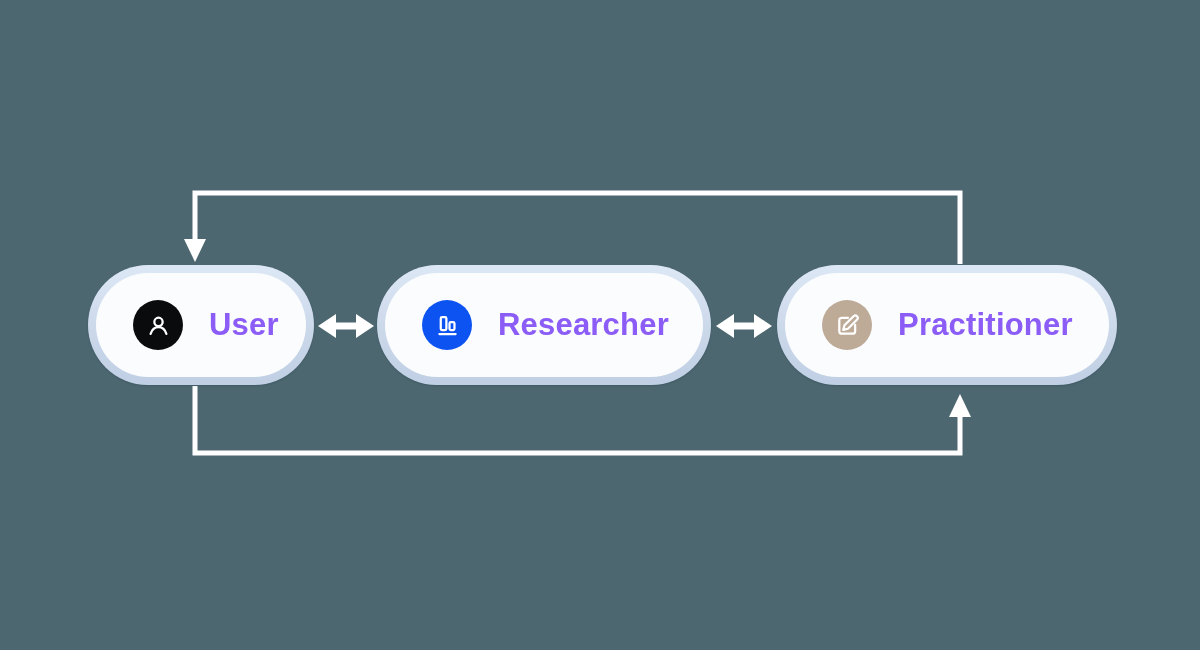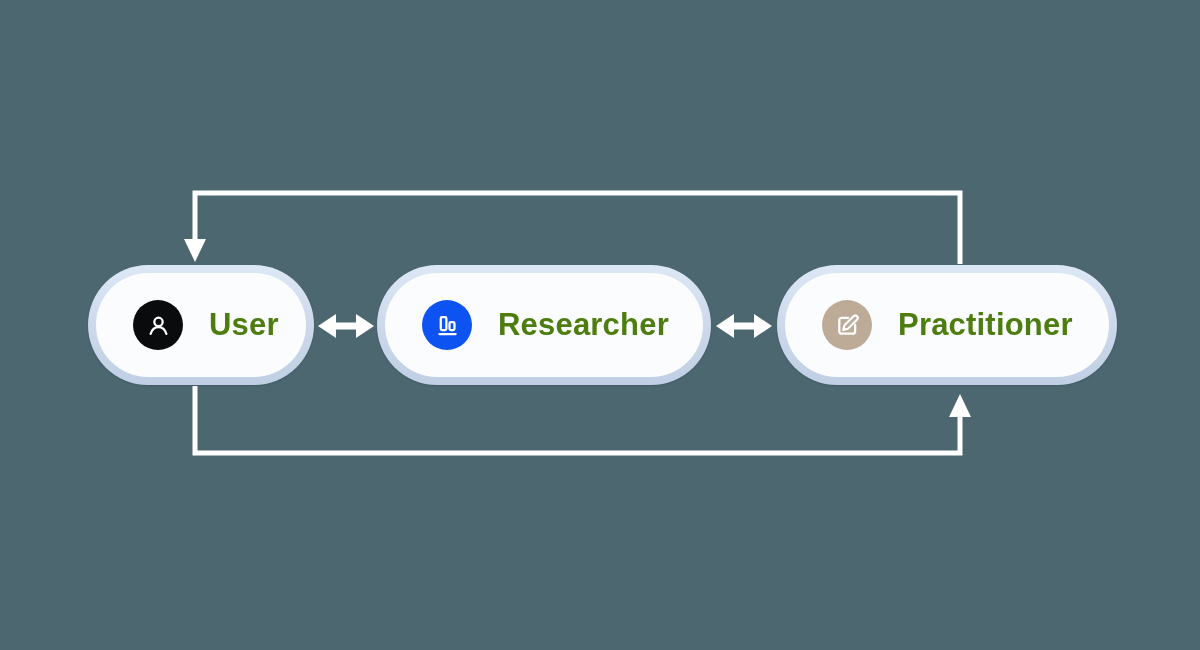--- a/index.html
+++ b/index.html
@@ -34,21 +34,21 @@
   .node-icon {
     width: 50px; height: 50px;
     border-radius: 50%;
     flex: 0 0 auto;
     display: flex; align-items: center; justify-content: center;
   }
   .node-icon svg { display: block; }
   .node-label {
     font-size: 31px;
     font-weight: 700;
-    color: #4d7c0f;
+    color: #8b5cf6;
     letter-spacing: 0.2px;
     white-space: nowrap;
   }
   #node-user { left: 88px; width: 226px; }
   #node-researcher { left: 377px; width: 334px; }
   #node-practitioner { left: 777px; width: 340px; }
 </style>
 </head>
 <body>
 

